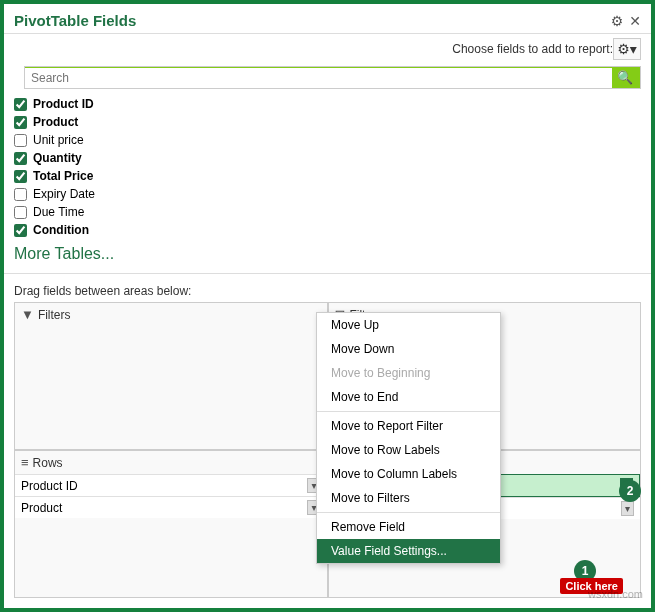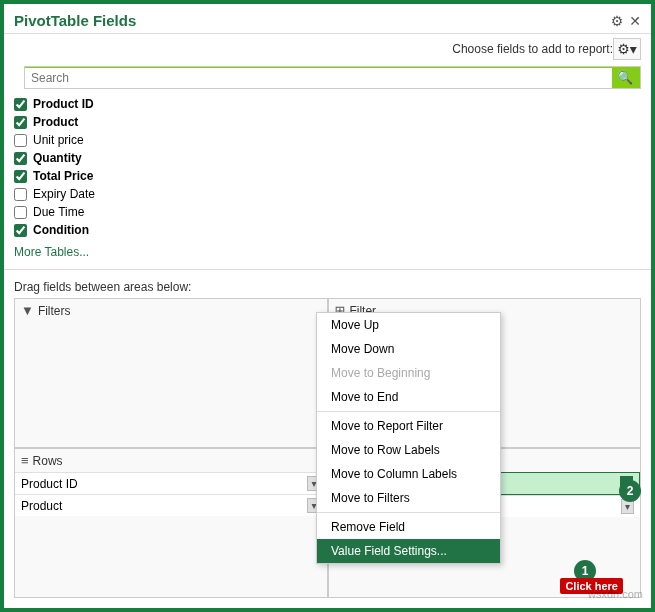--- a/index.html
+++ b/index.html
@@ -104,21 +104,21 @@
       accent-color: #217346;
     }
 
     .field-item.bold label { font-weight: bold; }
     .field-item label { font-size: 12px; color: #000; }
 
     .more-tables {
       padding: 4px 10px;
       color: #217346;
       cursor: pointer;
-      font-size: 12px;
+      font-size: 16px;
       text-decoration: none;
     }
 
     .divider {
       height: 1px;
       background: #ddd;
       margin: 6px 0;
     }
 
     .drag-label {

